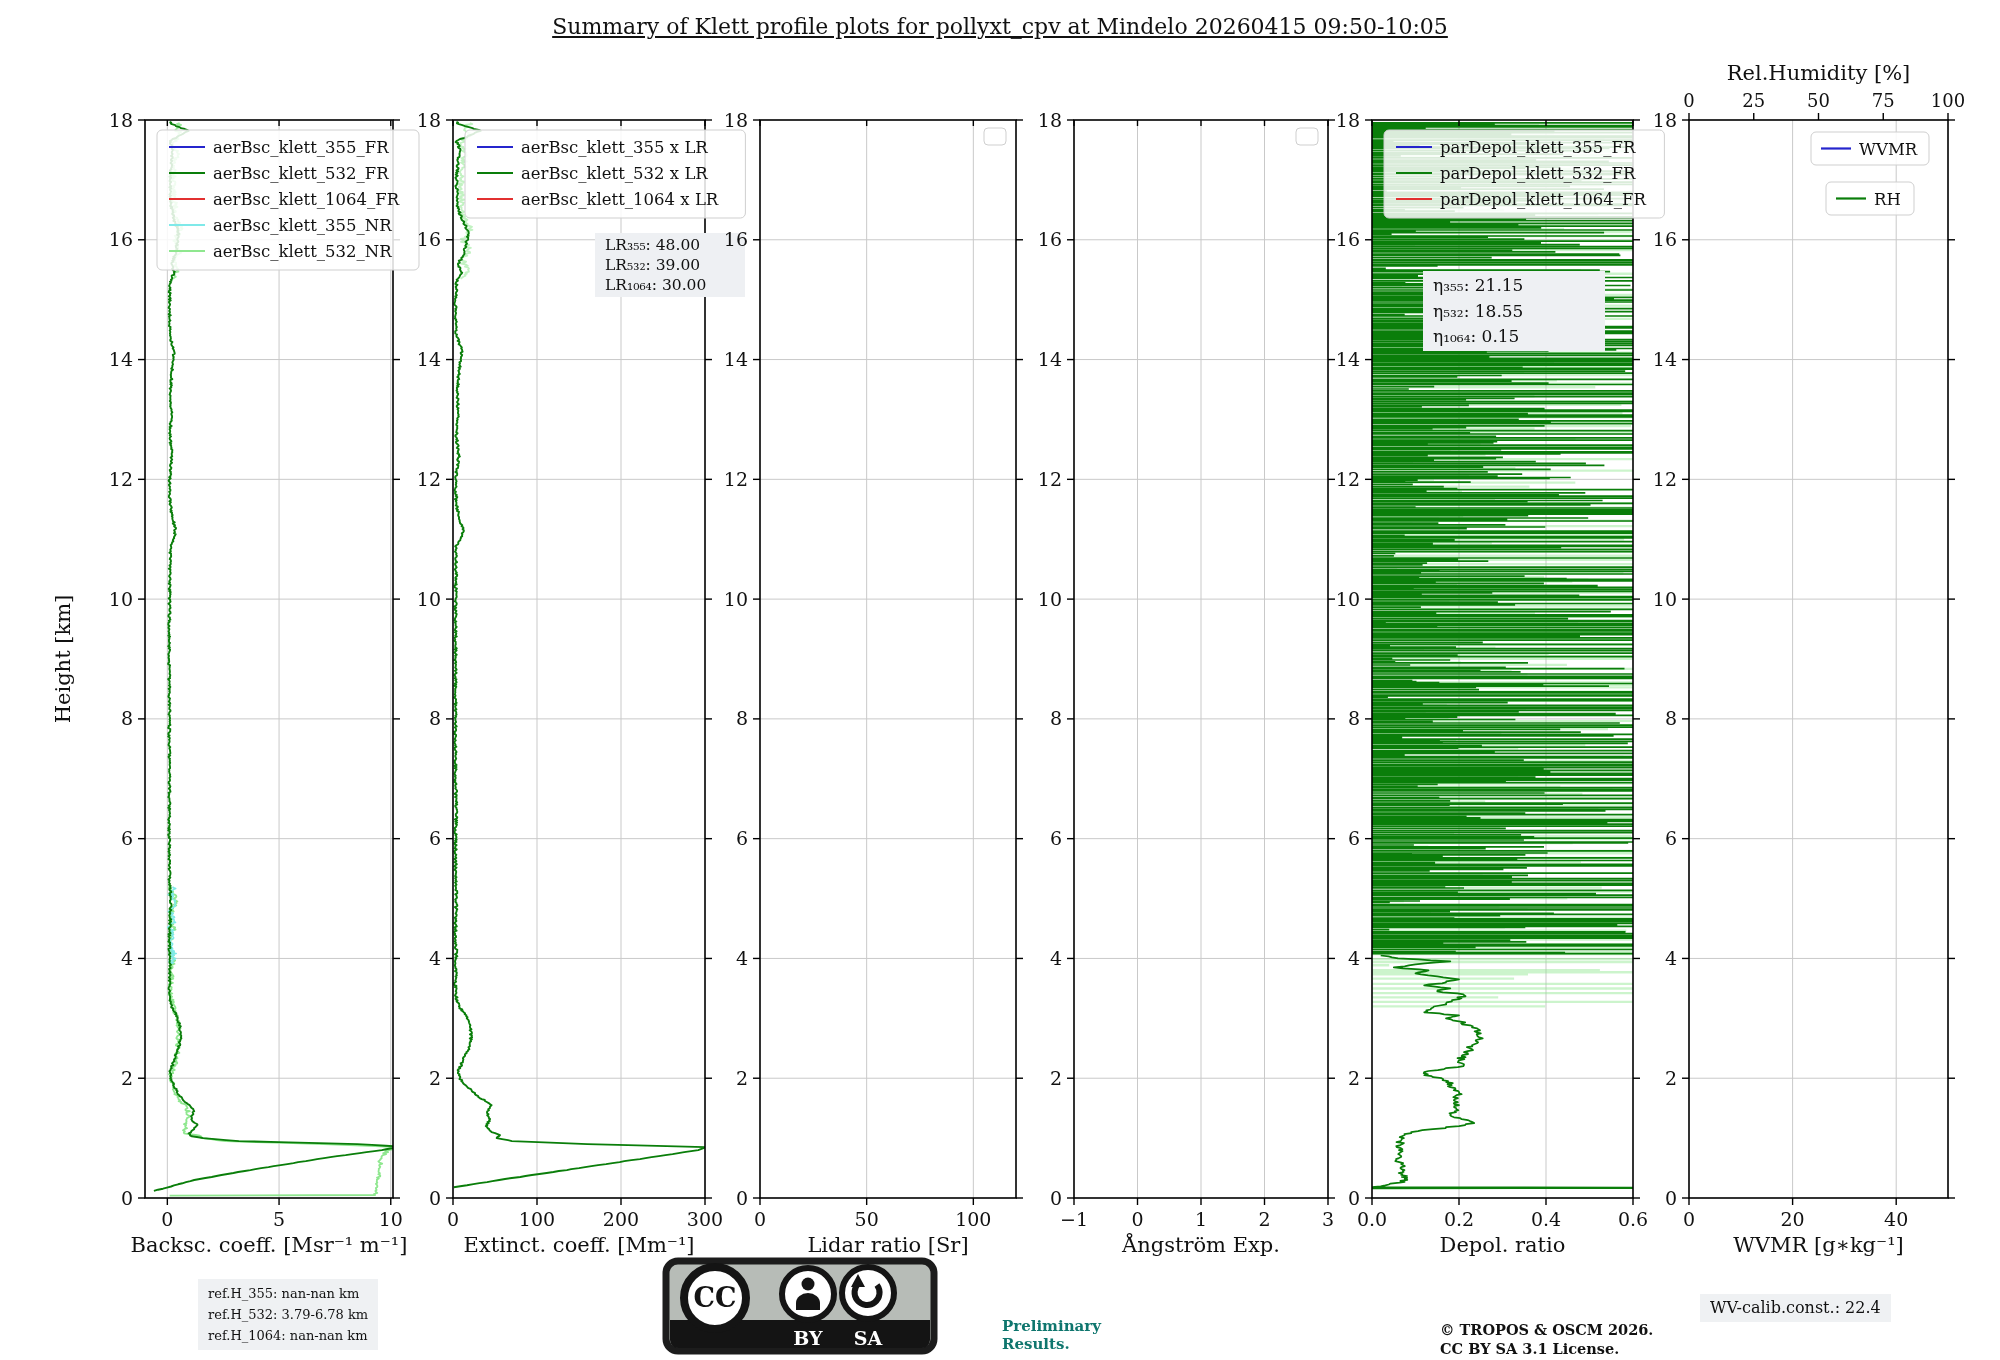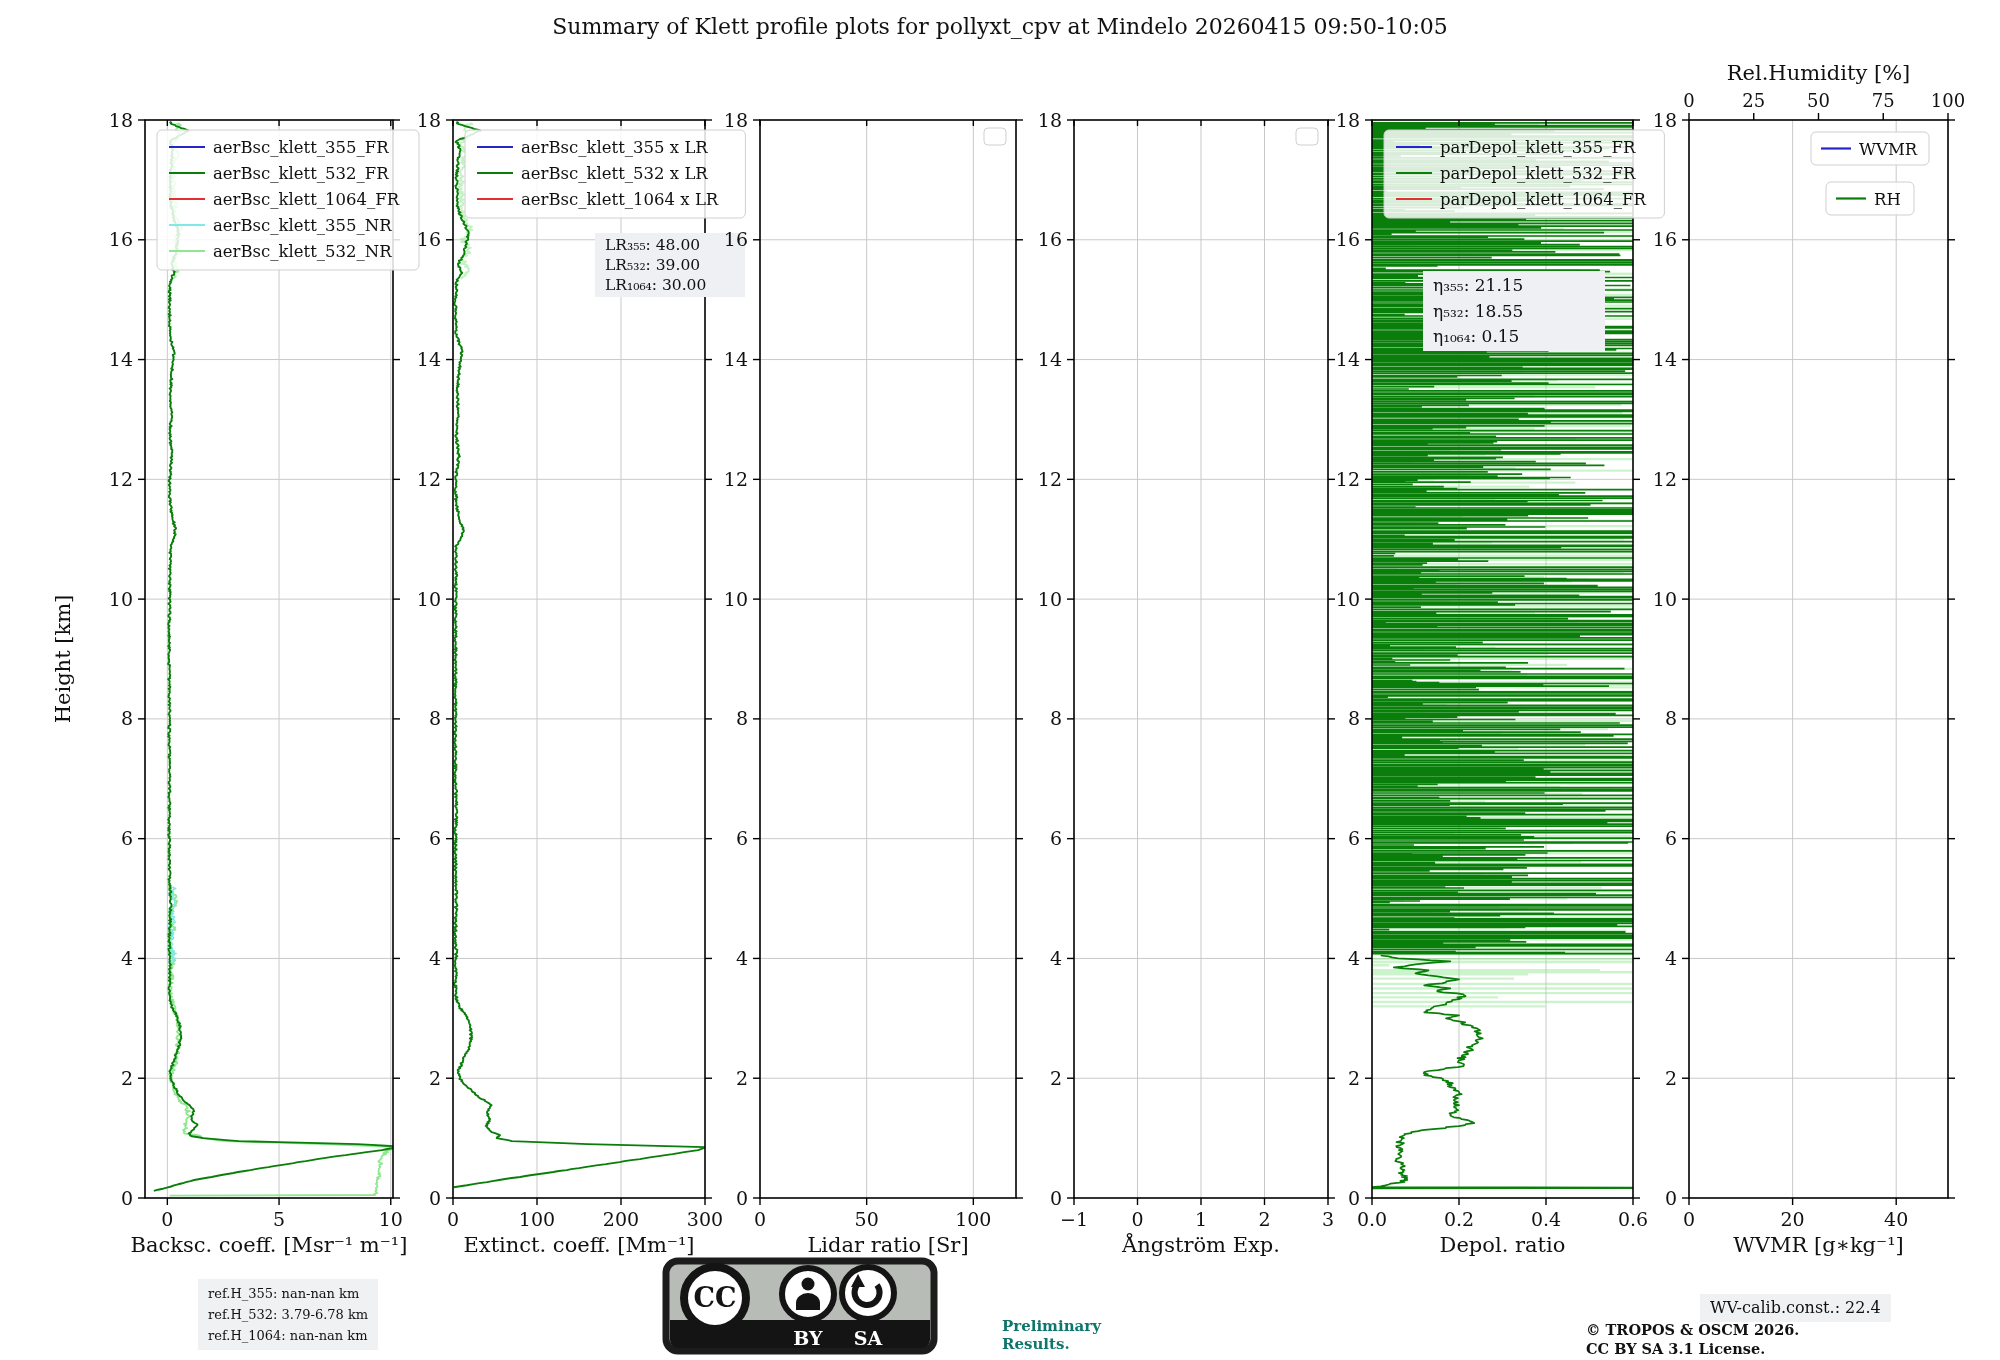--- a/index.html
+++ b/index.html
@@ -3,33 +3,34 @@
 <meta charset="utf-8">
 <style>
   html,body{margin:0;padding:0;}
   body{
     width:2000px;height:1360px;position:relative;background:#ffffff;
     font-family:"DejaVu Serif",serif;color:#111;overflow:hidden;
   }
   #title{
     position:absolute;left:0;top:14px;width:2000px;text-align:center;
     font-size:22px;
+    text-decoration:underline;
   }
   svg text{font-family:"DejaVu Serif",serif;}
   .annbox{
     position:absolute;background:#eff1f3;padding:4px 10px;
     font-size:13px;line-height:21px;white-space:nowrap;
   }
   #wvcalib{font-size:16px;line-height:20px;}
   #preliminary{
     position:absolute;left:1002px;top:1317px;color:#0f766e;font-weight:bold;
     font-size:15px;line-height:18px;white-space:nowrap;
   }
   #copyright{
-    position:absolute;left:1586px;top:1320px;font-weight:bold;
+    position:absolute;left:1440px;top:1320px;font-weight:bold;
     font-size:14.5px;line-height:19px;white-space:nowrap;
   }
   #ccbadge{position:absolute;left:662px;top:1257px;}
 </style>
 </head>
 <body>
 
 <div id="title">Summary of Klett profile plots for pollyxt_cpv at Mindelo 20260415 09:50-10:05</div>
 
 <svg id="fig" width="2000" height="1360" viewBox="0 0 2000 1360" style="position:absolute;left:0;top:0;">

